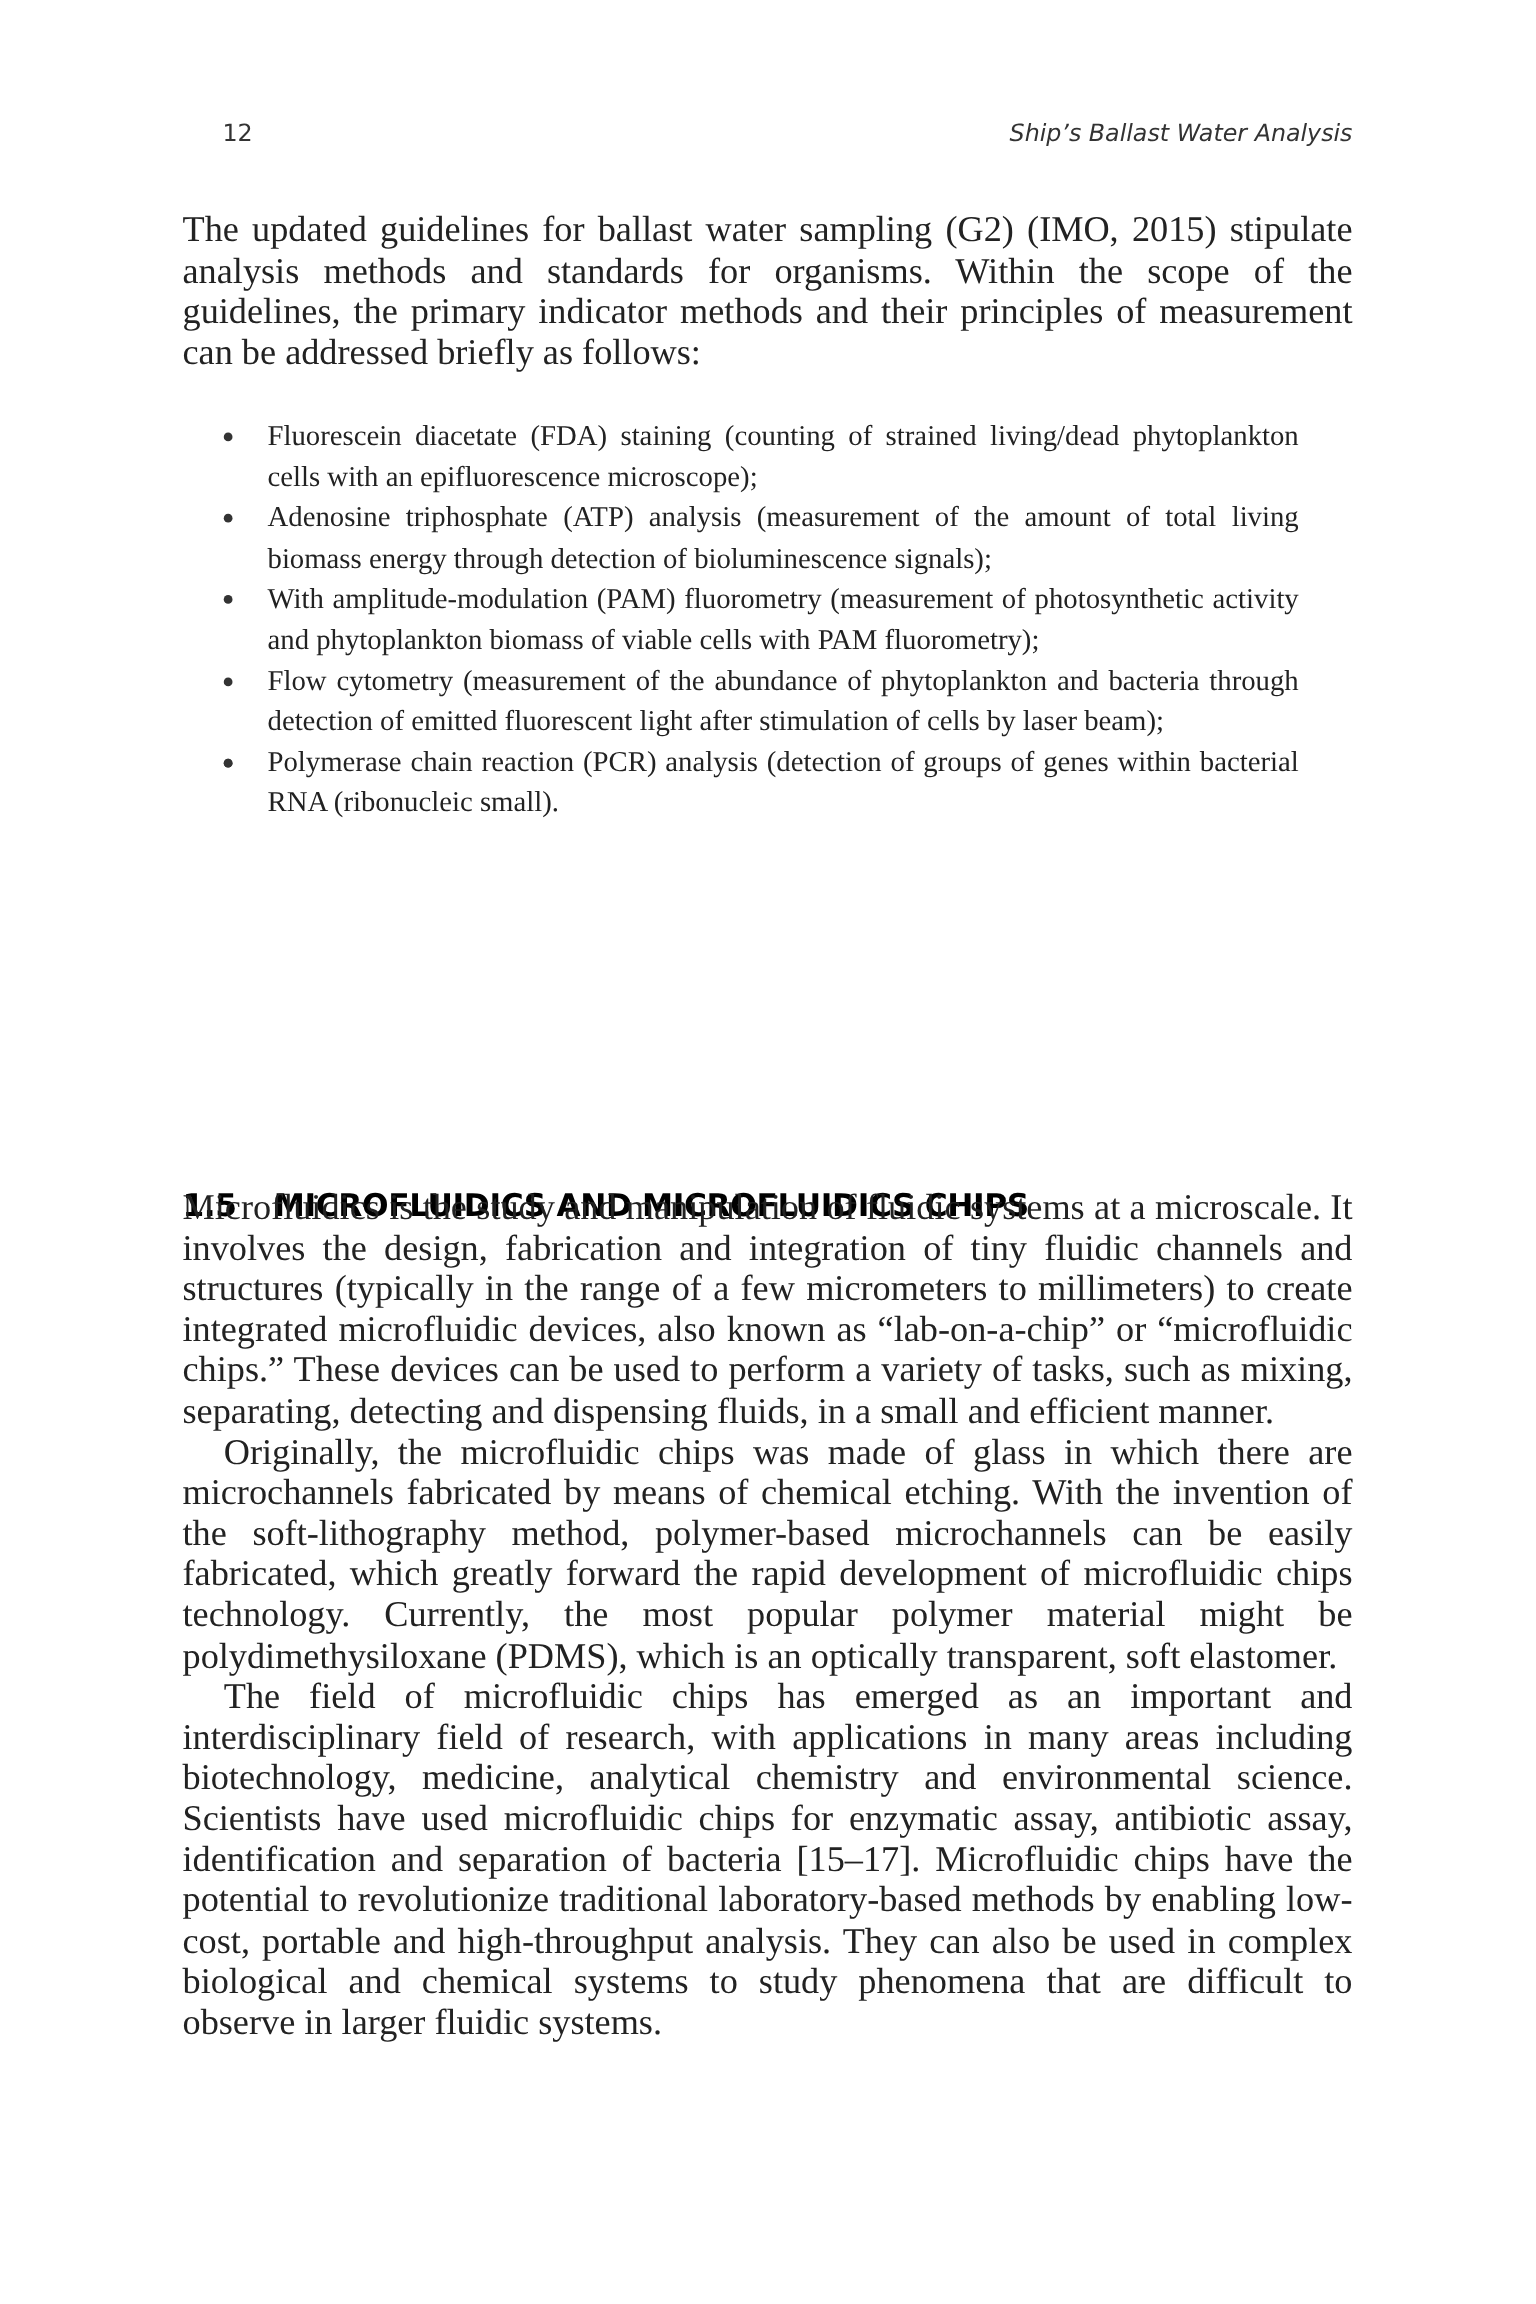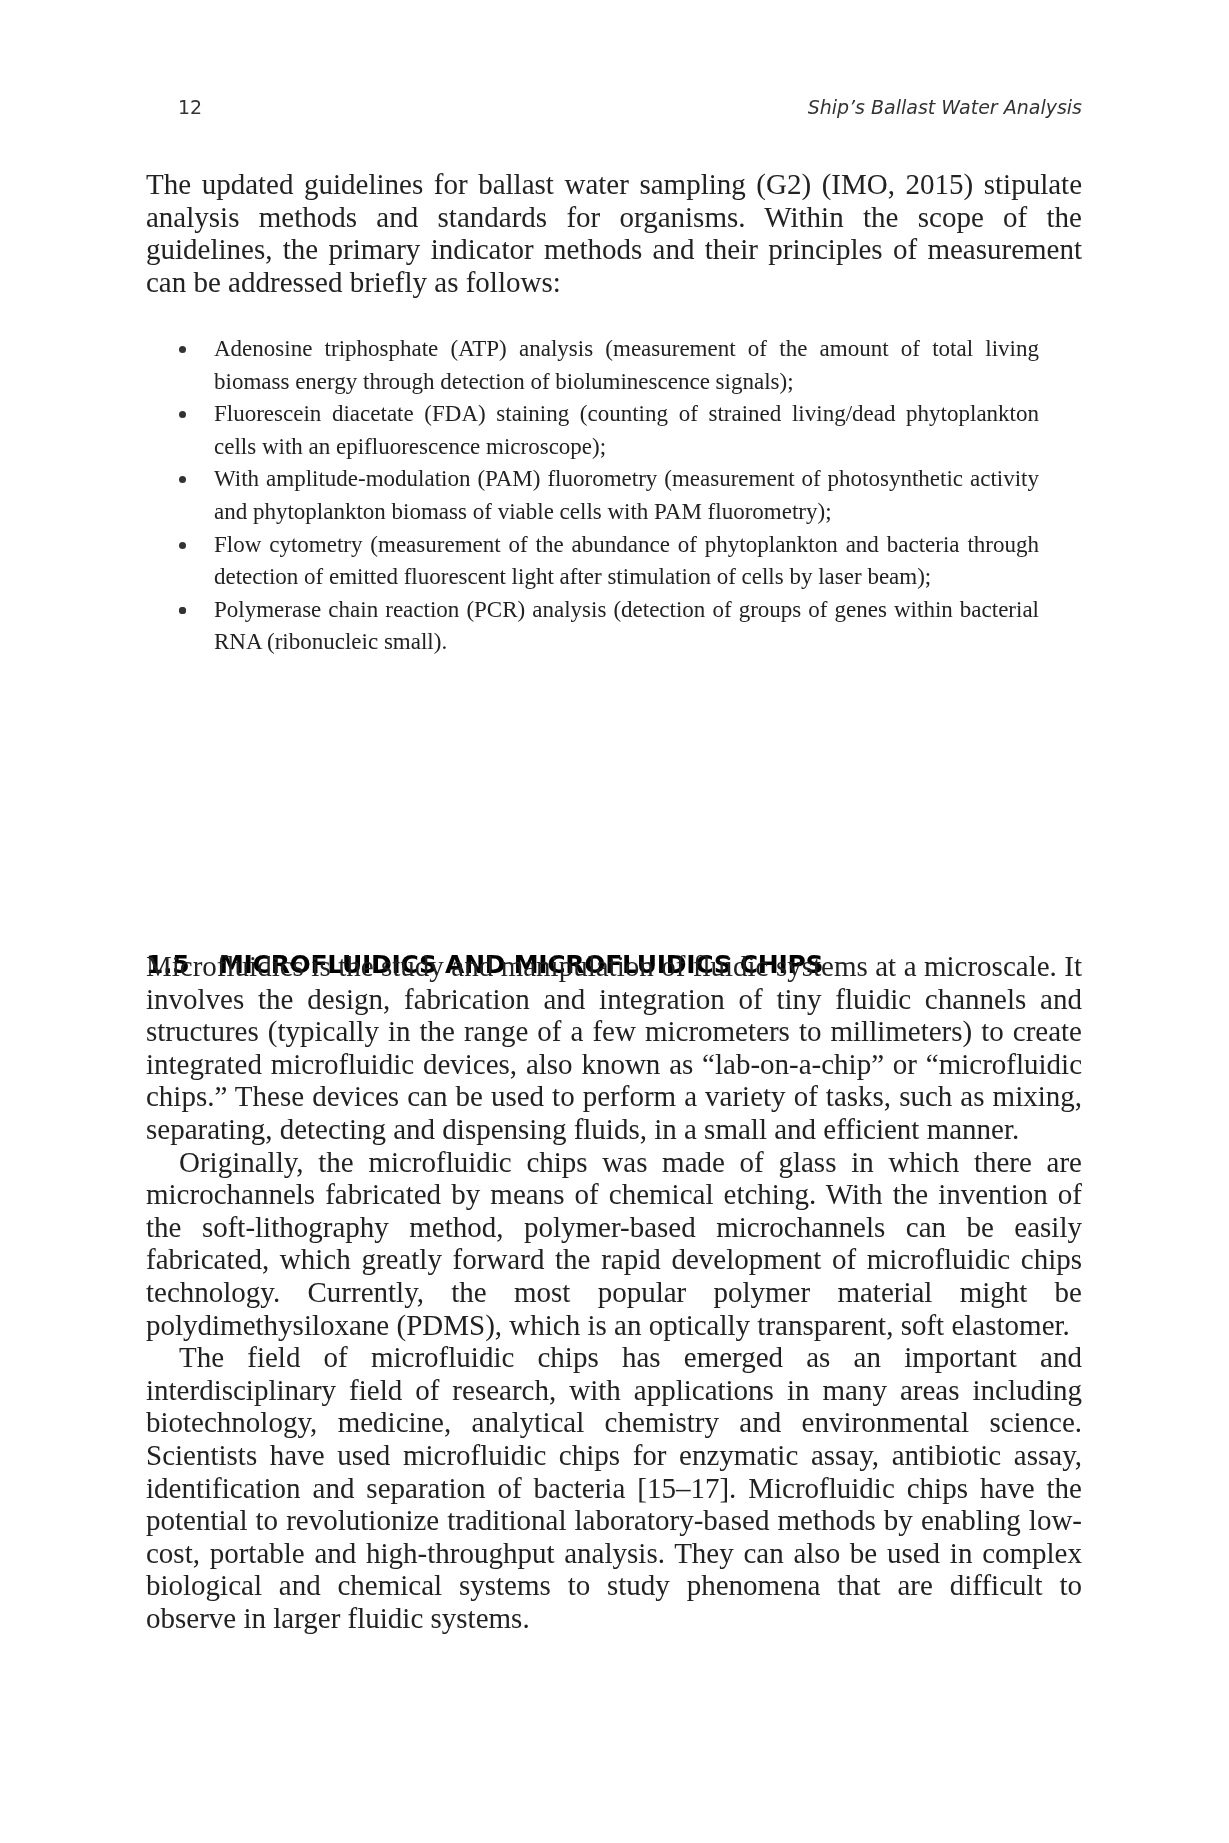--- a/index.html
+++ b/index.html
@@ -27,22 +27,22 @@
 <div class="running-head">
   <span class="pg">12</span>
   <span class="ttl">Ship’s Ballast Water Analysis</span>
 </div>
 
 <div class="block" style="top:168px;">
   <p>The updated guidelines for ballast water sampling (G2) (IMO, 2015) stipulate analysis methods and standards for organisms. Within the scope of the guidelines, the primary indicator methods and their principles of measurement can be addressed briefly as follows:</p>
 </div>
 
 <ul class="bullets">
+  <li><span class="dot"></span><span>Fluorescein diacetate (FDA) staining (counting of strained living/dead phytoplankton cells with an epifluorescence microscope);</span></li>
   <li><span class="dot"></span><span>Adenosine triphosphate (ATP) analysis (measurement of the amount of total living biomass energy through detection of bioluminescence signals);</span></li>
-  <li><span class="dot"></span><span>Fluorescein diacetate (FDA) staining (counting of strained living/dead phytoplankton cells with an epifluorescence microscope);</span></li>
   <li><span class="dot"></span><span>With amplitude-modulation (PAM) fluorometry (measurement of photosynthetic activity and phytoplankton biomass of viable cells with PAM fluorometry);</span></li>
   <li><span class="dot"></span><span>Flow cytometry (measurement of the abundance of phytoplankton and bacteria through detection of emitted fluorescent light after stimulation of cells by laser beam);</span></li>
   <li><span class="dot"></span></li>
   <li><span class="dot"></span><span>Polymerase chain reaction (PCR) analysis (detection of groups of genes within bacterial RNA (ribonucleic small).</span></li>
 </ul>
 
 <div class="section-head">
   <span class="num">1.5</span>
   <span class="txt">MICROFLUIDICS AND MICROFLUIDICS CHIPS</span>
 </div>

